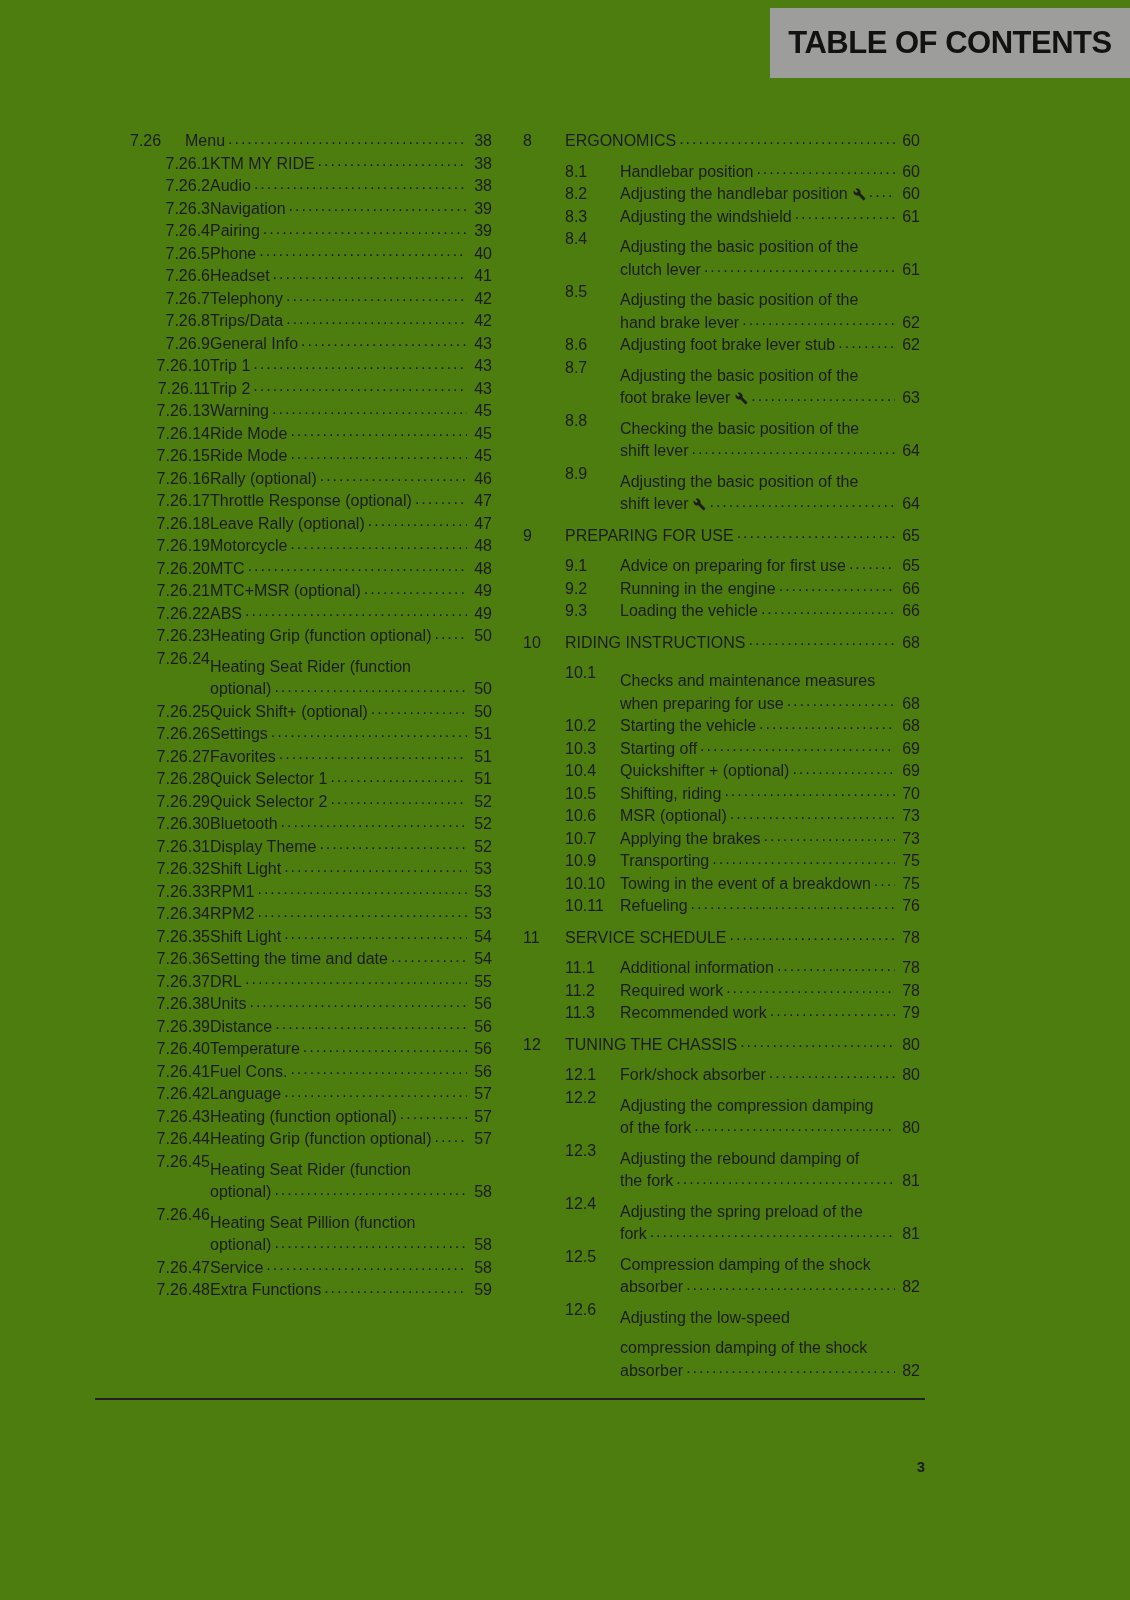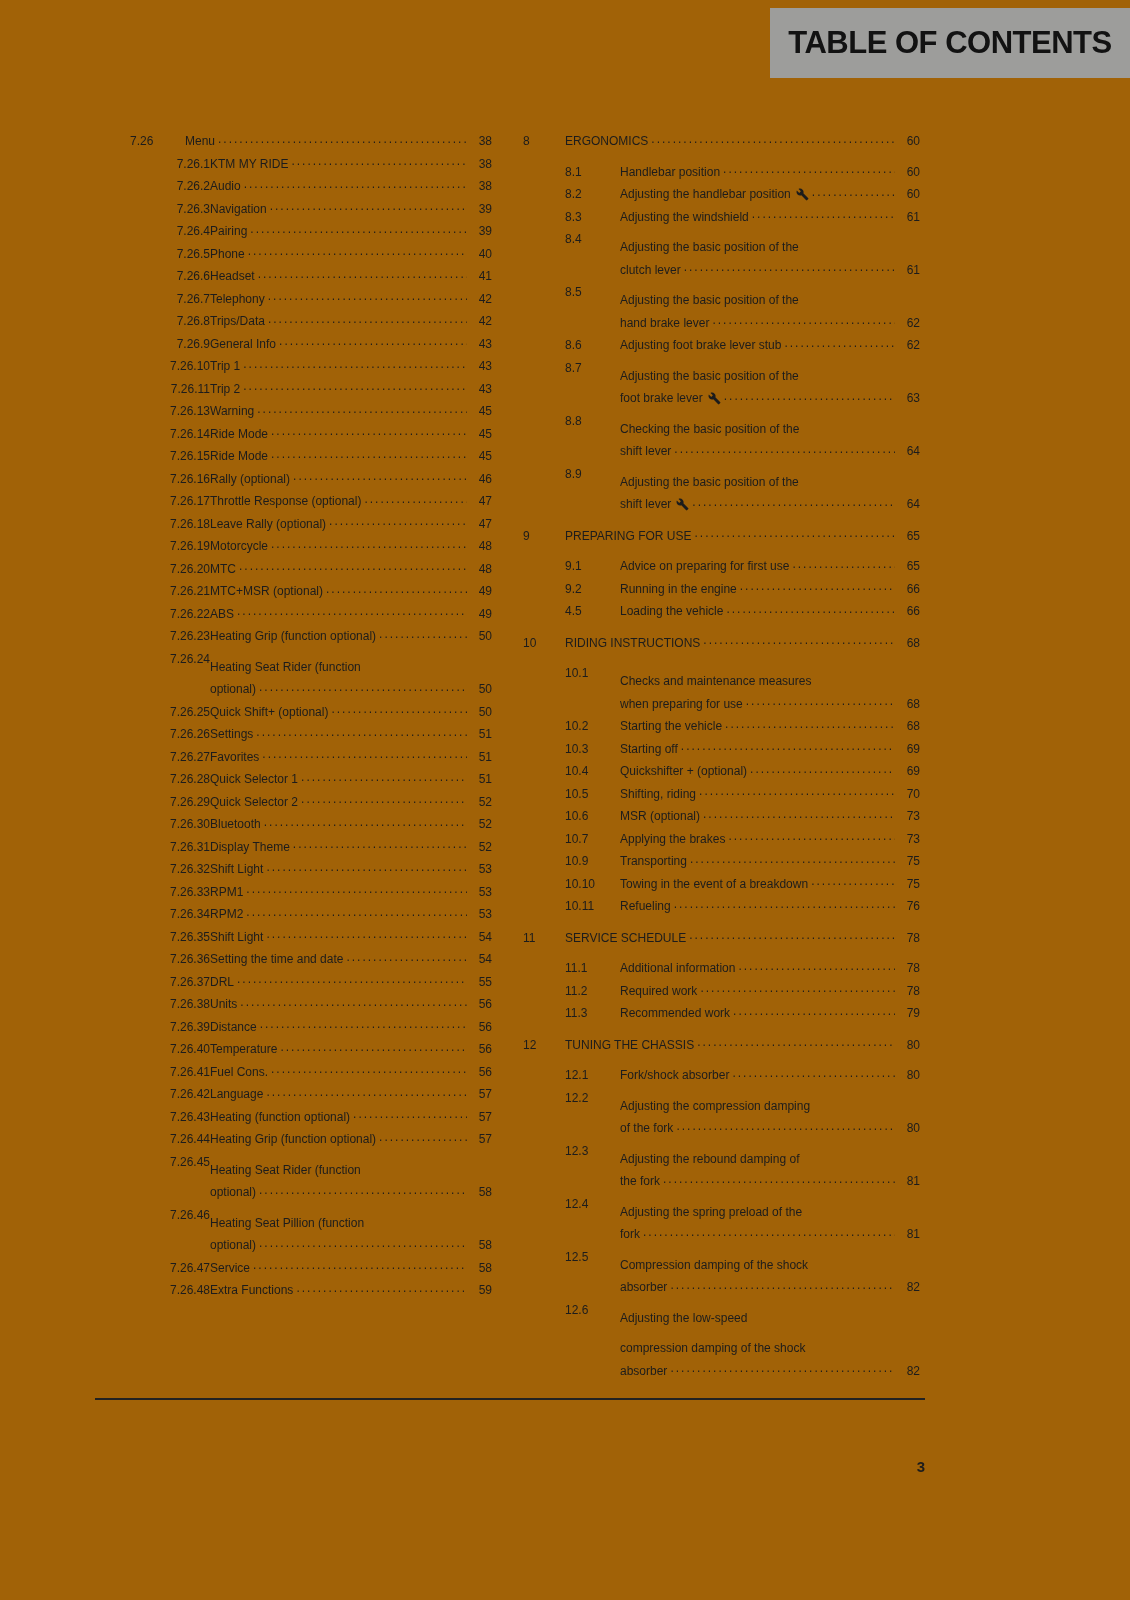--- a/index.html
+++ b/index.html
@@ -2,21 +2,21 @@
 <html><head>
 <meta charset="utf-8">
 <style>
   * { margin: 0; padding: 0; box-sizing: border-box; }
   html, body { background: #e8e8e8; }
   .page {
     position: relative;
     width: 1130px;
     height: 1600px;
     margin: 0 auto;
-    background: #a16207;
+    background: #4d7c0f;
     font-family: "Liberation Sans", sans-serif;
     color: #1c1c1c;
     overflow: hidden;
   }
 
   
   .toc-banner {
     position: absolute;
     top: 8px;
     left: 770px;
@@ -32,21 +32,21 @@
     font-weight: bold;
     letter-spacing: -0.5px;
     color: #121212;
     white-space: nowrap;
   }
 
   
   .col {
     position: absolute;
     top: 130px;
-    font-size: 12px;
+    font-size: 16px;
     line-height: 22.5px;
   }
   .col-left  { left: 130px; width: 362px; }
   .col-right { left: 523px; width: 397px; }
 
   .entry { display: flex; }
   .entry .num { flex: 0 0 auto; }
   .lvl-l1 .num  { width: 55px; }
   .lvl-l2 .num  { width: 80px; text-align: right; }
   .lvl-h1 .num  { width: 42px; }
@@ -755,21 +755,21 @@
         <span class="num">9.2</span>
         <div class="body">
           <div class="lastline">
             <span class="txt">Running in the engine</span>
             <span class="dots"></span>
             <span class="page-num">66</span>
           </div>
         </div>
       </div>
       <div class="entry lvl-sub">
-        <span class="num">4.5</span>
+        <span class="num">9.3</span>
         <div class="body">
           <div class="lastline">
             <span class="txt">Loading the vehicle</span>
             <span class="dots"></span>
             <span class="page-num">66</span>
           </div>
         </div>
       </div>
       <div class="entry lvl-h1">
         <span class="num">10</span>

